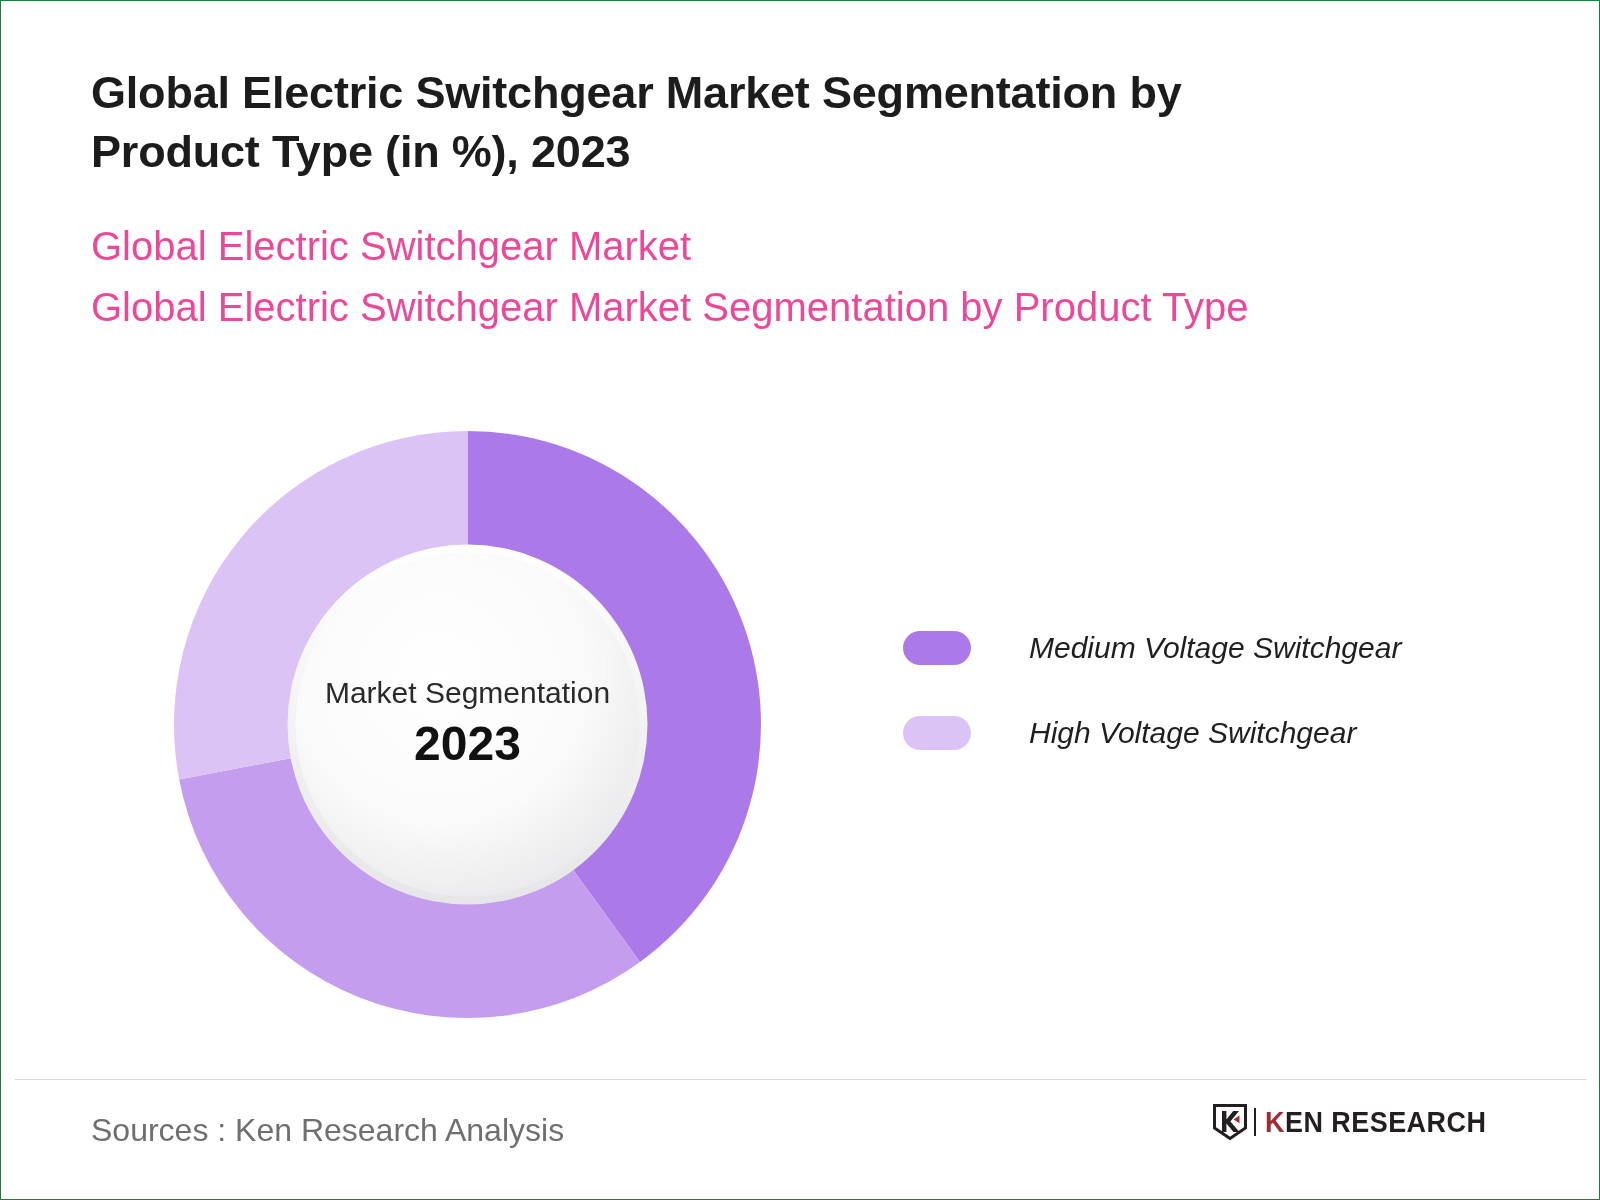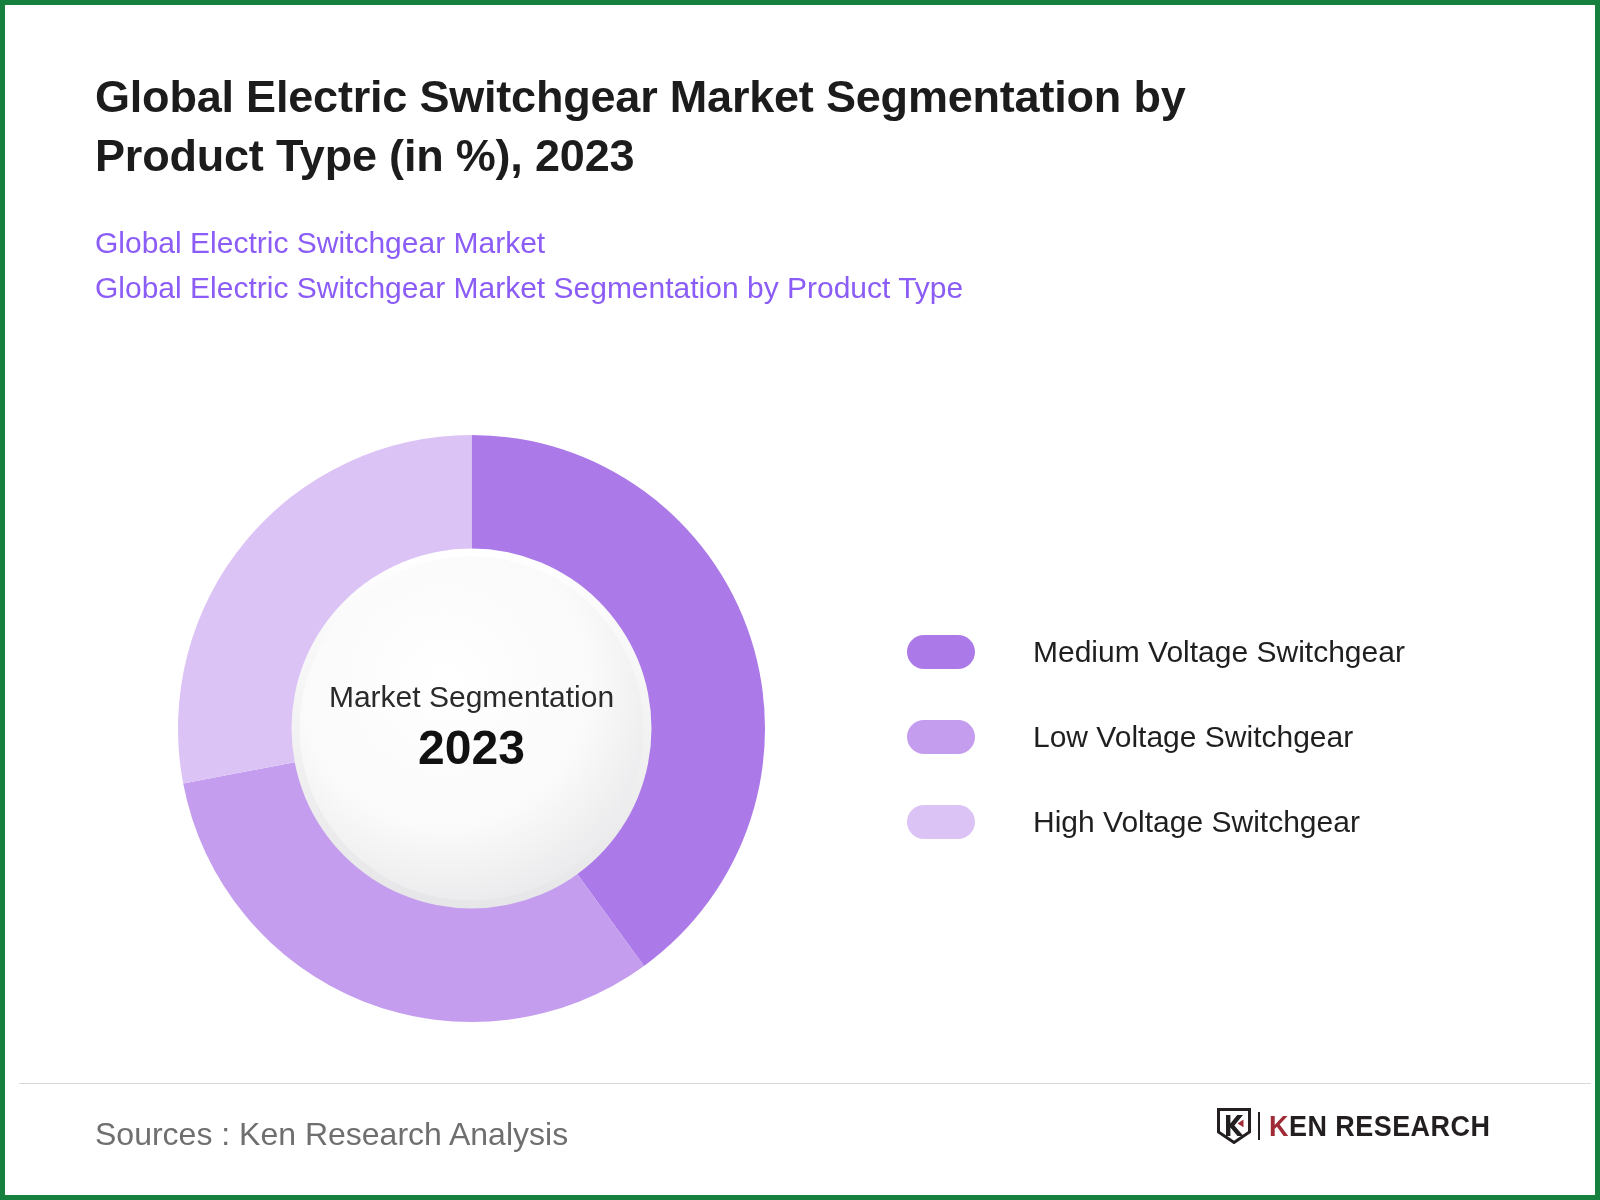--- a/index.html
+++ b/index.html
@@ -11,21 +11,21 @@
     font-family: "Liberation Sans", sans-serif;
     -webkit-font-smoothing: antialiased;
   }
   .page {
     position: relative;
     width: 1600px;
     height: 1200px;
     background: #ffffff;
     overflow: hidden;
     box-sizing: border-box;
-    border: 5px solid #15803d;
+    border: 1px solid #15803d;
   }
 
   
   .header {
     position: absolute;
     left: 90px;
     top: 62px;
     width: 1300px;
   }
   .chart-title {
@@ -34,22 +34,22 @@
     color: #1c1c1c;
     line-height: 1.32;
     letter-spacing: -0.2px;
     margin: 0;
     max-width: 1260px;
   }
   .subtitle-block {
     margin-top: 34px;
   }
   .subtitle-line {
-    font-size: 30px;
-    color: #8b5cf6;
+    font-size: 40px;
+    color: #ec4899;
     line-height: 1.52;
     font-weight: normal;
   }
 
   
   .chart-area {
     position: absolute;
     left: 0;
     top: 398px;
     width: 1600px;
@@ -111,20 +111,21 @@
     height: 34px;
     border-radius: 17px;
     flex: 0 0 auto;
   }
   .legend-label {
     margin-left: 58px;
     font-size: 30px;
     color: #1f1f1f;
     line-height: 1;
     white-space: nowrap;
+    font-style: italic;
   }
 
   
   .footer-rule {
     position: absolute;
     left: 14px;
     top: 1078px;
     width: 1572px;
     height: 1px;
     background: #d8d8d8;
@@ -221,24 +222,20 @@
         <div class="center-value">2023</div>
       </div>
     </div>
 
     <div class="legend">
       <div class="legend-item">
         <span class="legend-swatch" style="background: rgb(172, 122, 232);"></span>
         <span class="legend-label">Medium Voltage Switchgear</span>
       </div>
       <div class="legend-item">
-        <span class="legend-swatch" style="background: rgb(196, 157, 238);"></span>
-        <span class="legend-label">Low Voltage Switchgear</span>
-      </div>
-      <div class="legend-item">
         <span class="legend-swatch" style="background: rgb(220, 195, 245);"></span>
         <span class="legend-label">High Voltage Switchgear</span>
       </div>
     </div>
   </div>
 
   <div class="footer-rule"></div>
   <div class="footer">
     <div class="footer-source">Sources : Ken Research Analysis</div>
 

